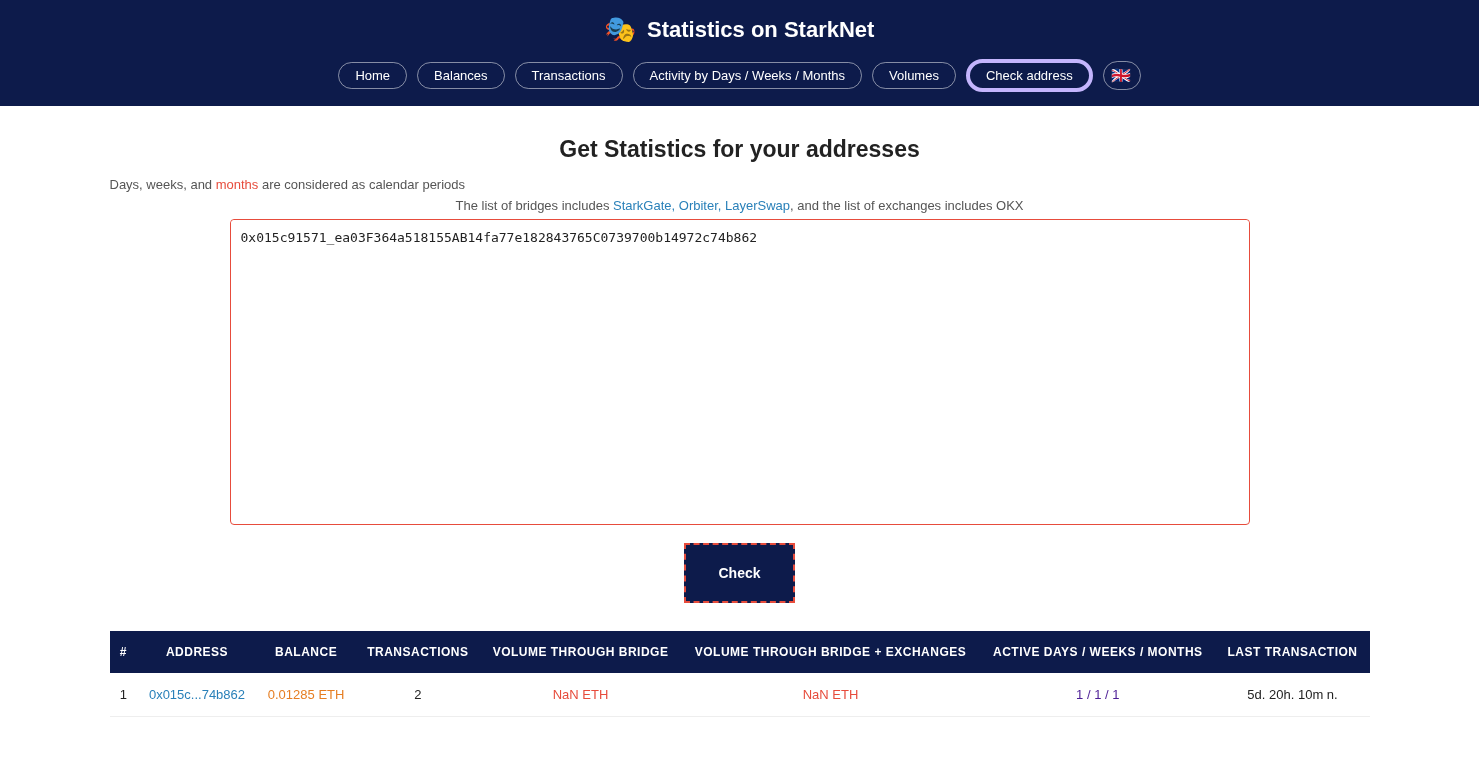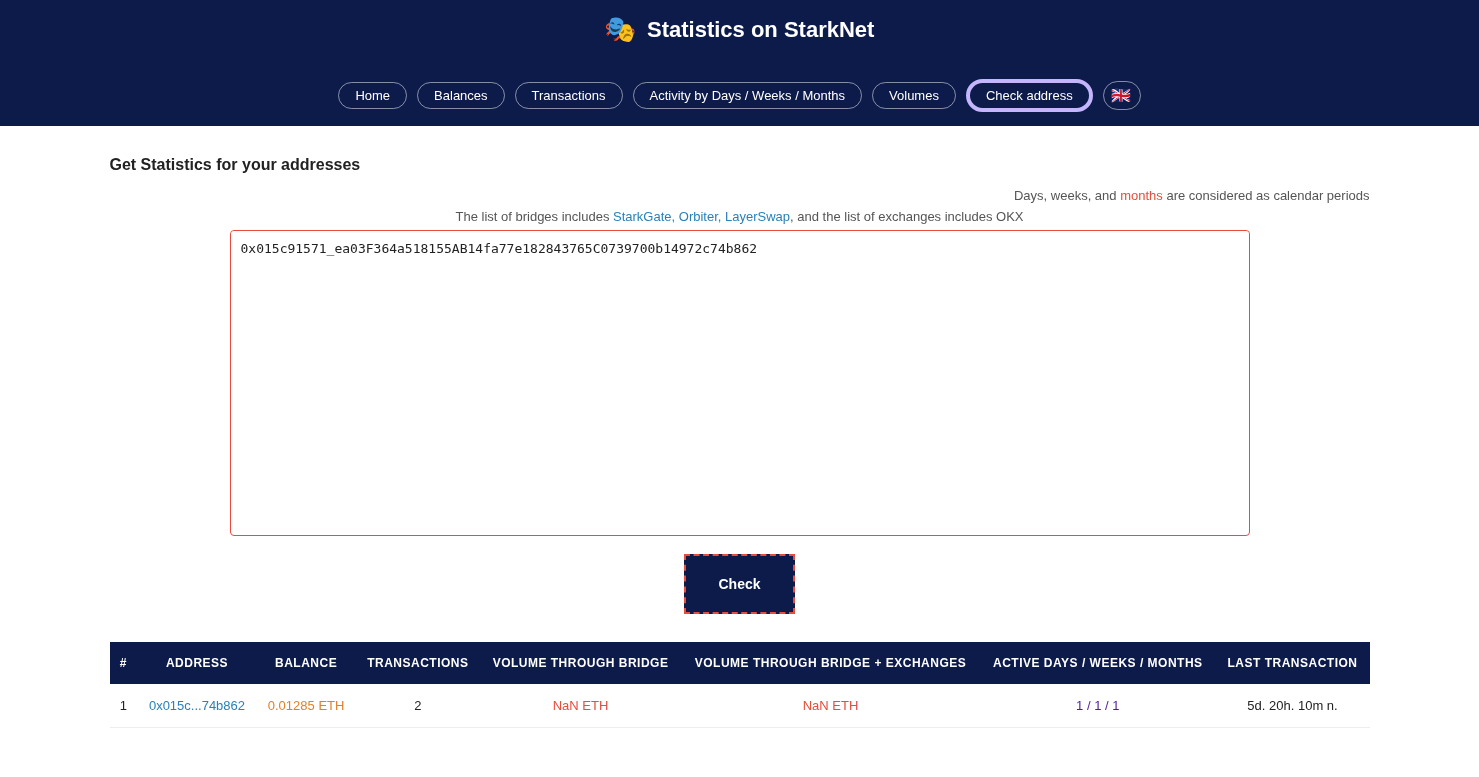--- a/index.html
+++ b/index.html
@@ -19,21 +19,20 @@
       align-items: center;
       gap: 10px;
       color: #fff;
       font-size: 22px;
       font-weight: bold;
     }
     .nav {
       display: flex;
       align-items: center;
       gap: 10px;
-      margin-top: 20px;
     }
     .nav-btn {
       background: transparent;
       border: 1.5px solid rgba(255,255,255,0.5);
       border-radius: 20px;
       color: #fff;
       padding: 5px 16px;
       font-size: 13px;
       cursor: pointer;
     }
@@ -50,27 +49,28 @@
       font-size: 16px;
     }
 
     
     .main {
       padding: 30px 20px;
       max-width: 1300px;
       margin: 0 auto;
     }
     .page-title {
-      font-size: 16px;
+      text-align: center;
+      font-size: 23px;
       font-weight: bold;
       color: #222;
       margin-bottom: 14px;
     }
     .subtitle {
-      text-align: right;
+      text-align: left;
       font-size: 13px;
       color: #555;
       margin-bottom: 6px;
     }
     .subtitle span.highlight {
       color: #e74c3c;
     }
     .subtitle2 {
       text-align: center;
       font-size: 13px;

